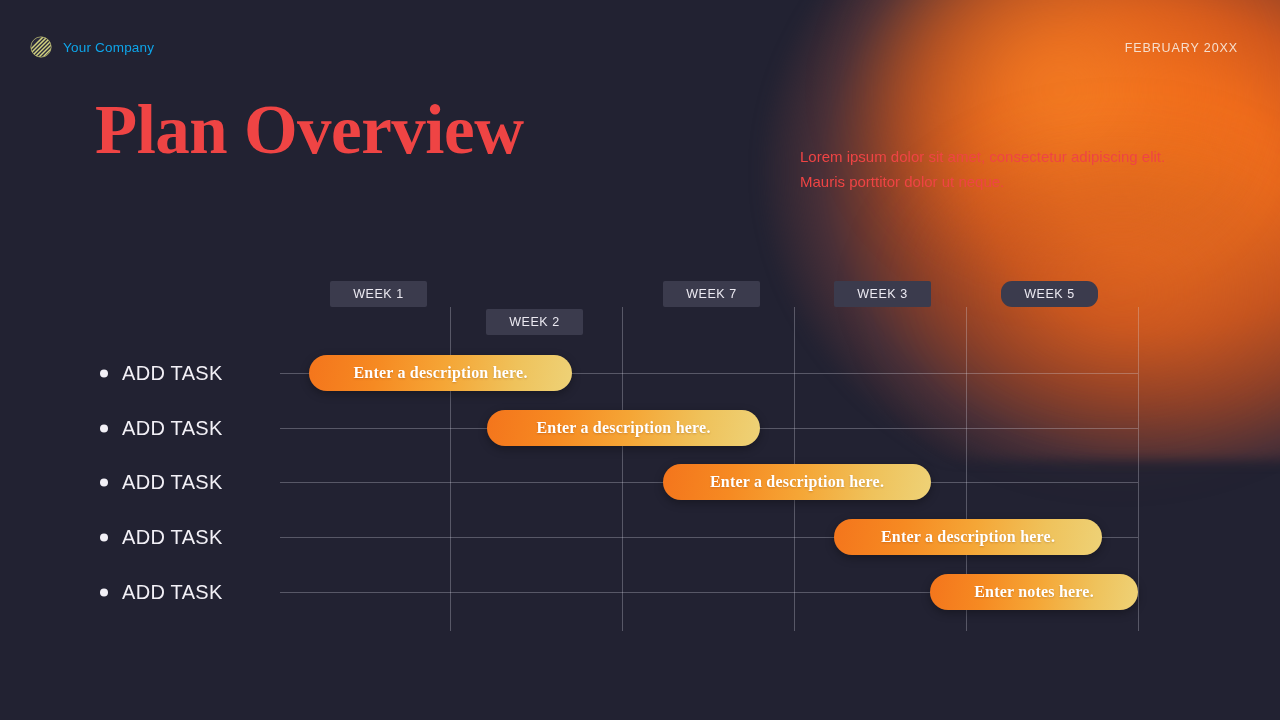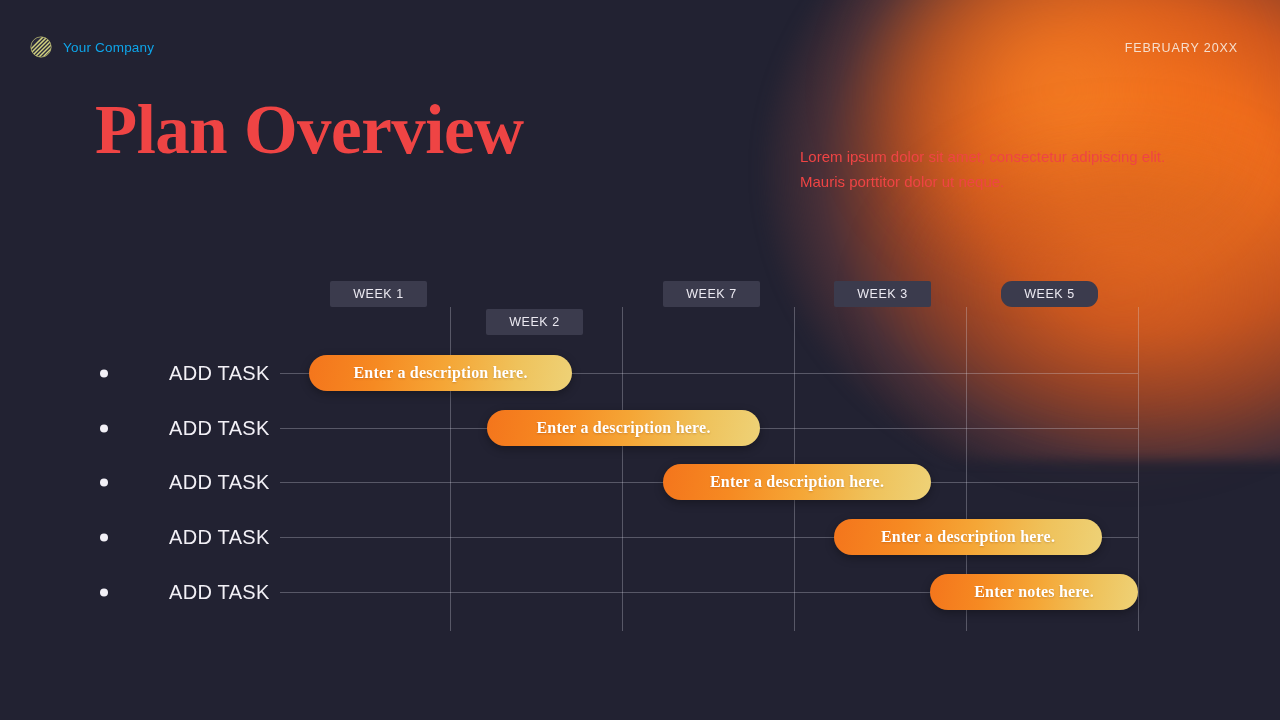--- a/index.html
+++ b/index.html
@@ -189,21 +189,20 @@
     border-radius: 50%;
     background: #f2f0f6;
     flex: 0 0 auto;
   }
   .task-text {
     font-size: 20px;
     font-weight: 400;
     color: #f2f0f6;
     letter-spacing: 0.3px;
     white-space: nowrap;
-    margin-left: 47px;
   }
 
   .bar {
     position: absolute;
     height: 36px;
     border-radius: 18px;
     display: flex;
     align-items: center;
     justify-content: center;
     background: linear-gradient(100deg, #f4751c 0%, #f68a22 26%, #f5a636 52%, #efc25b 78%, #eed277 100%);

